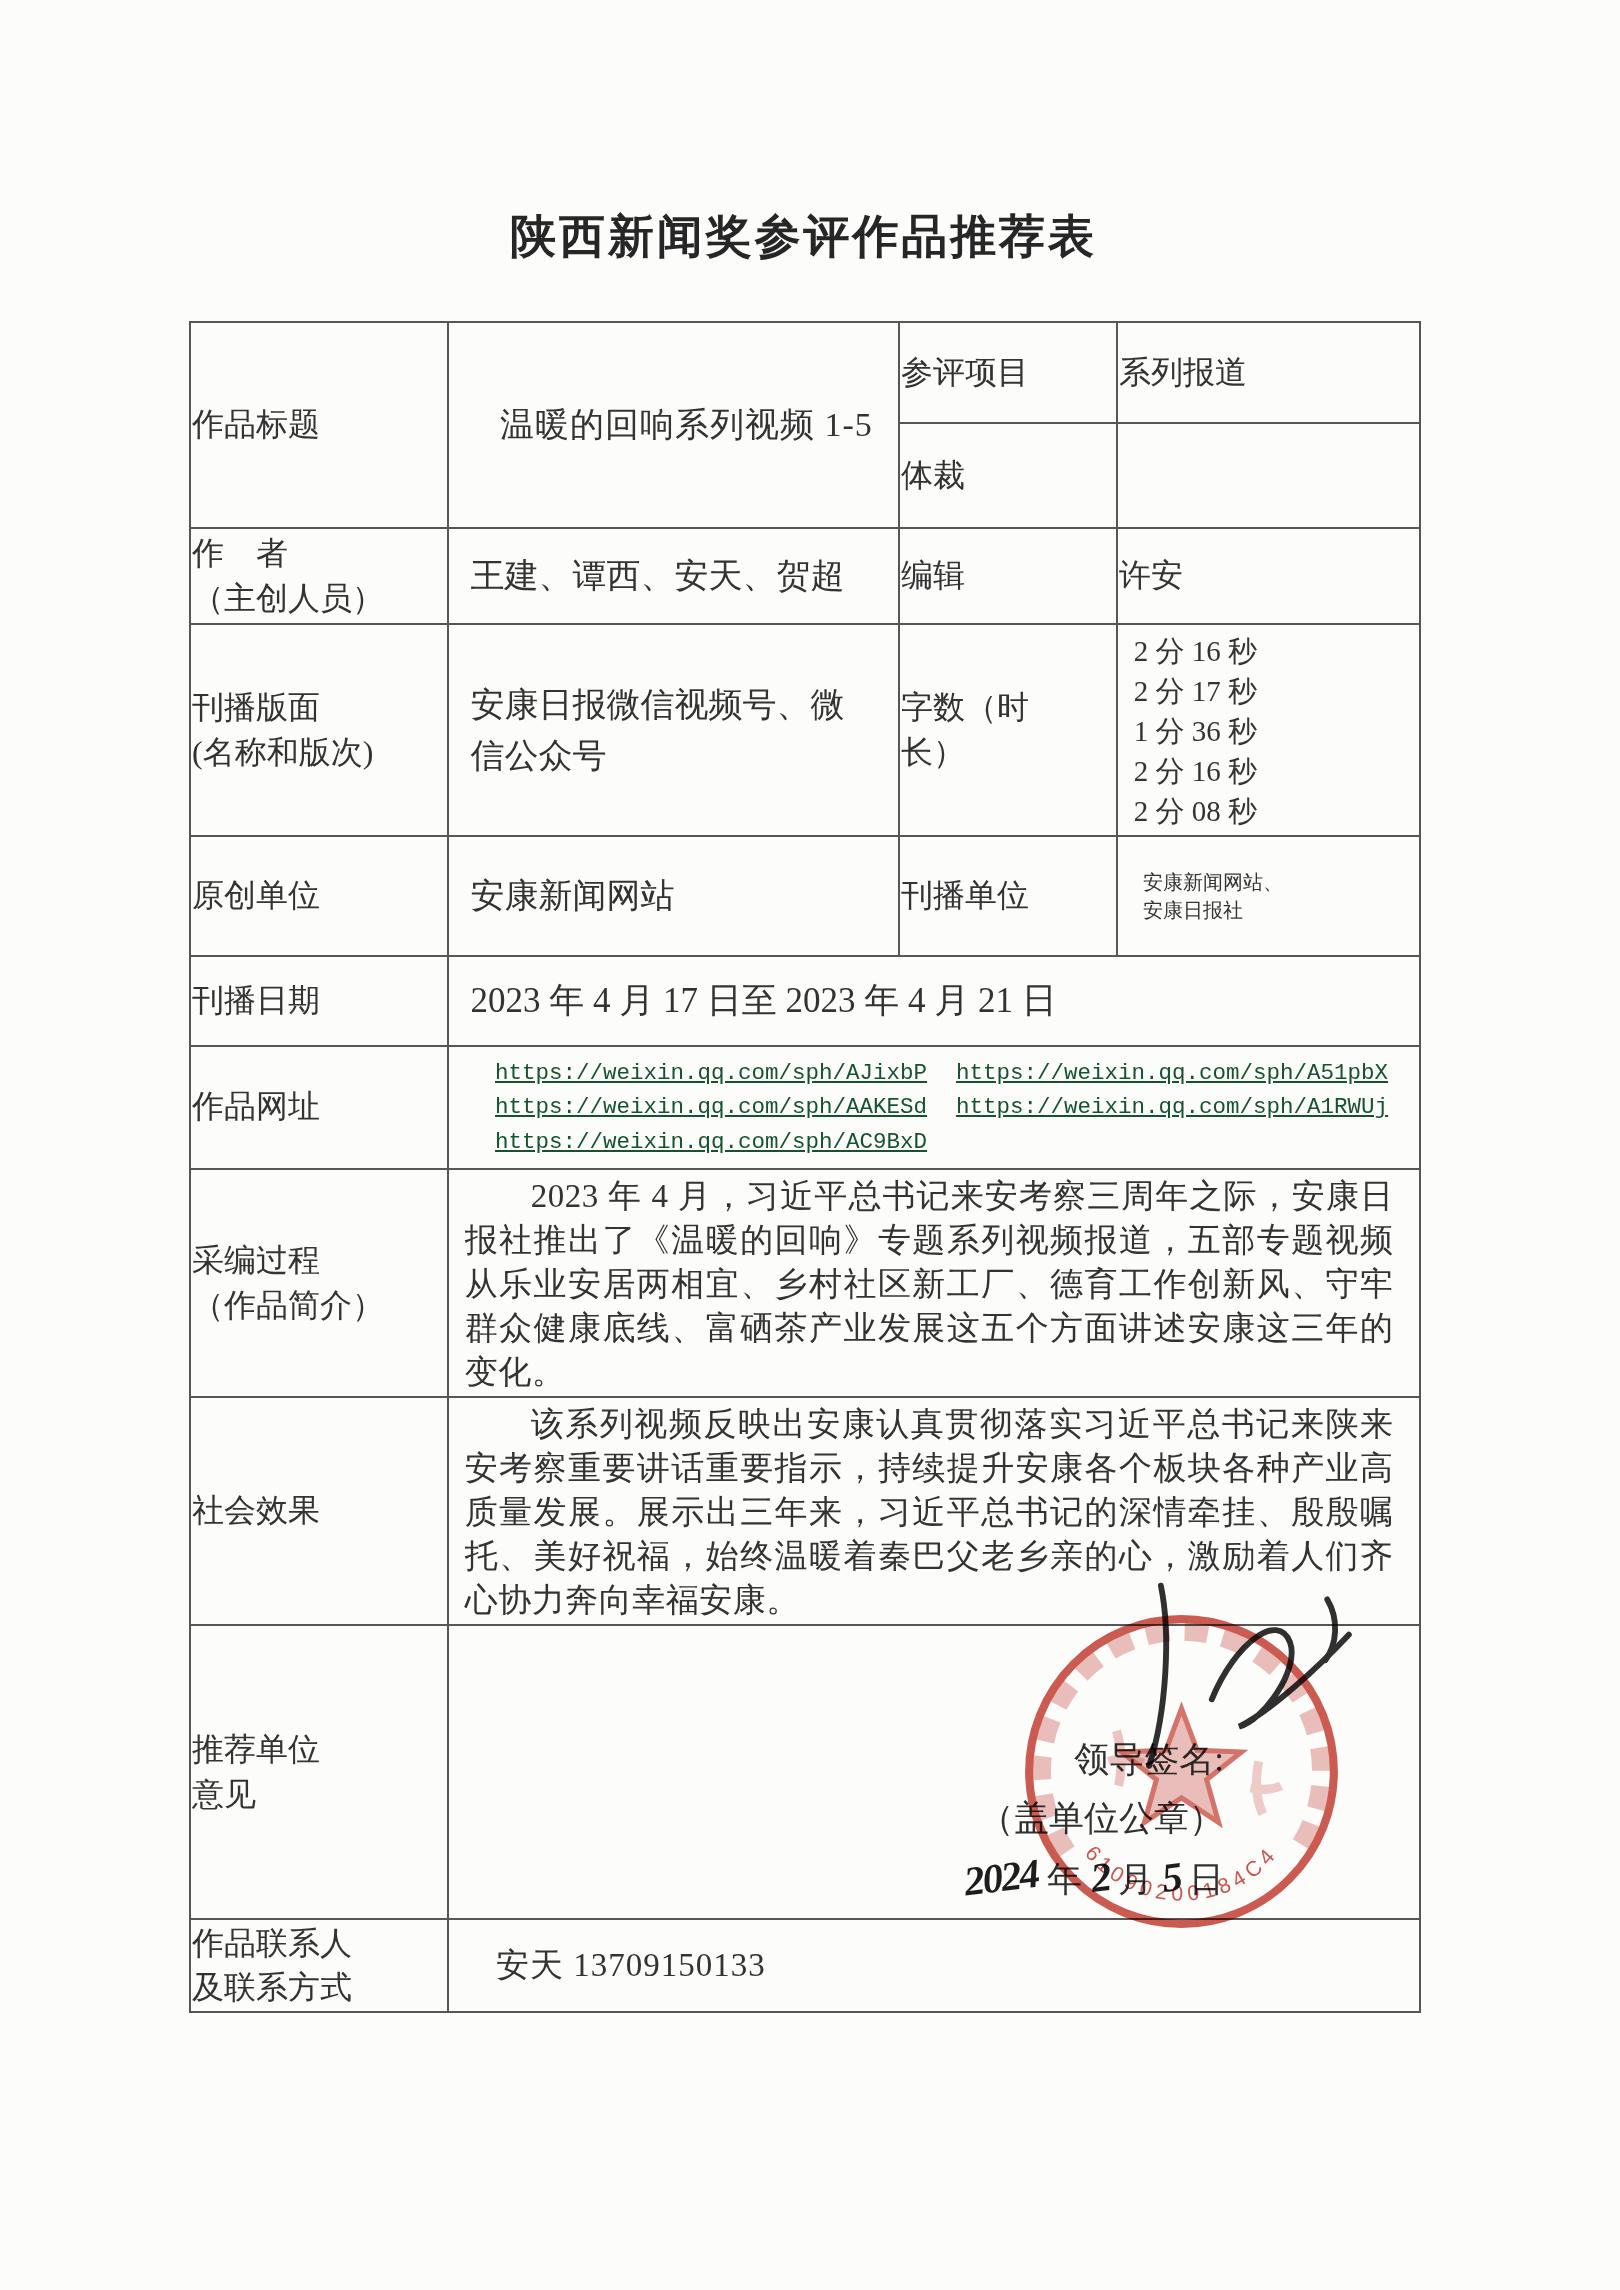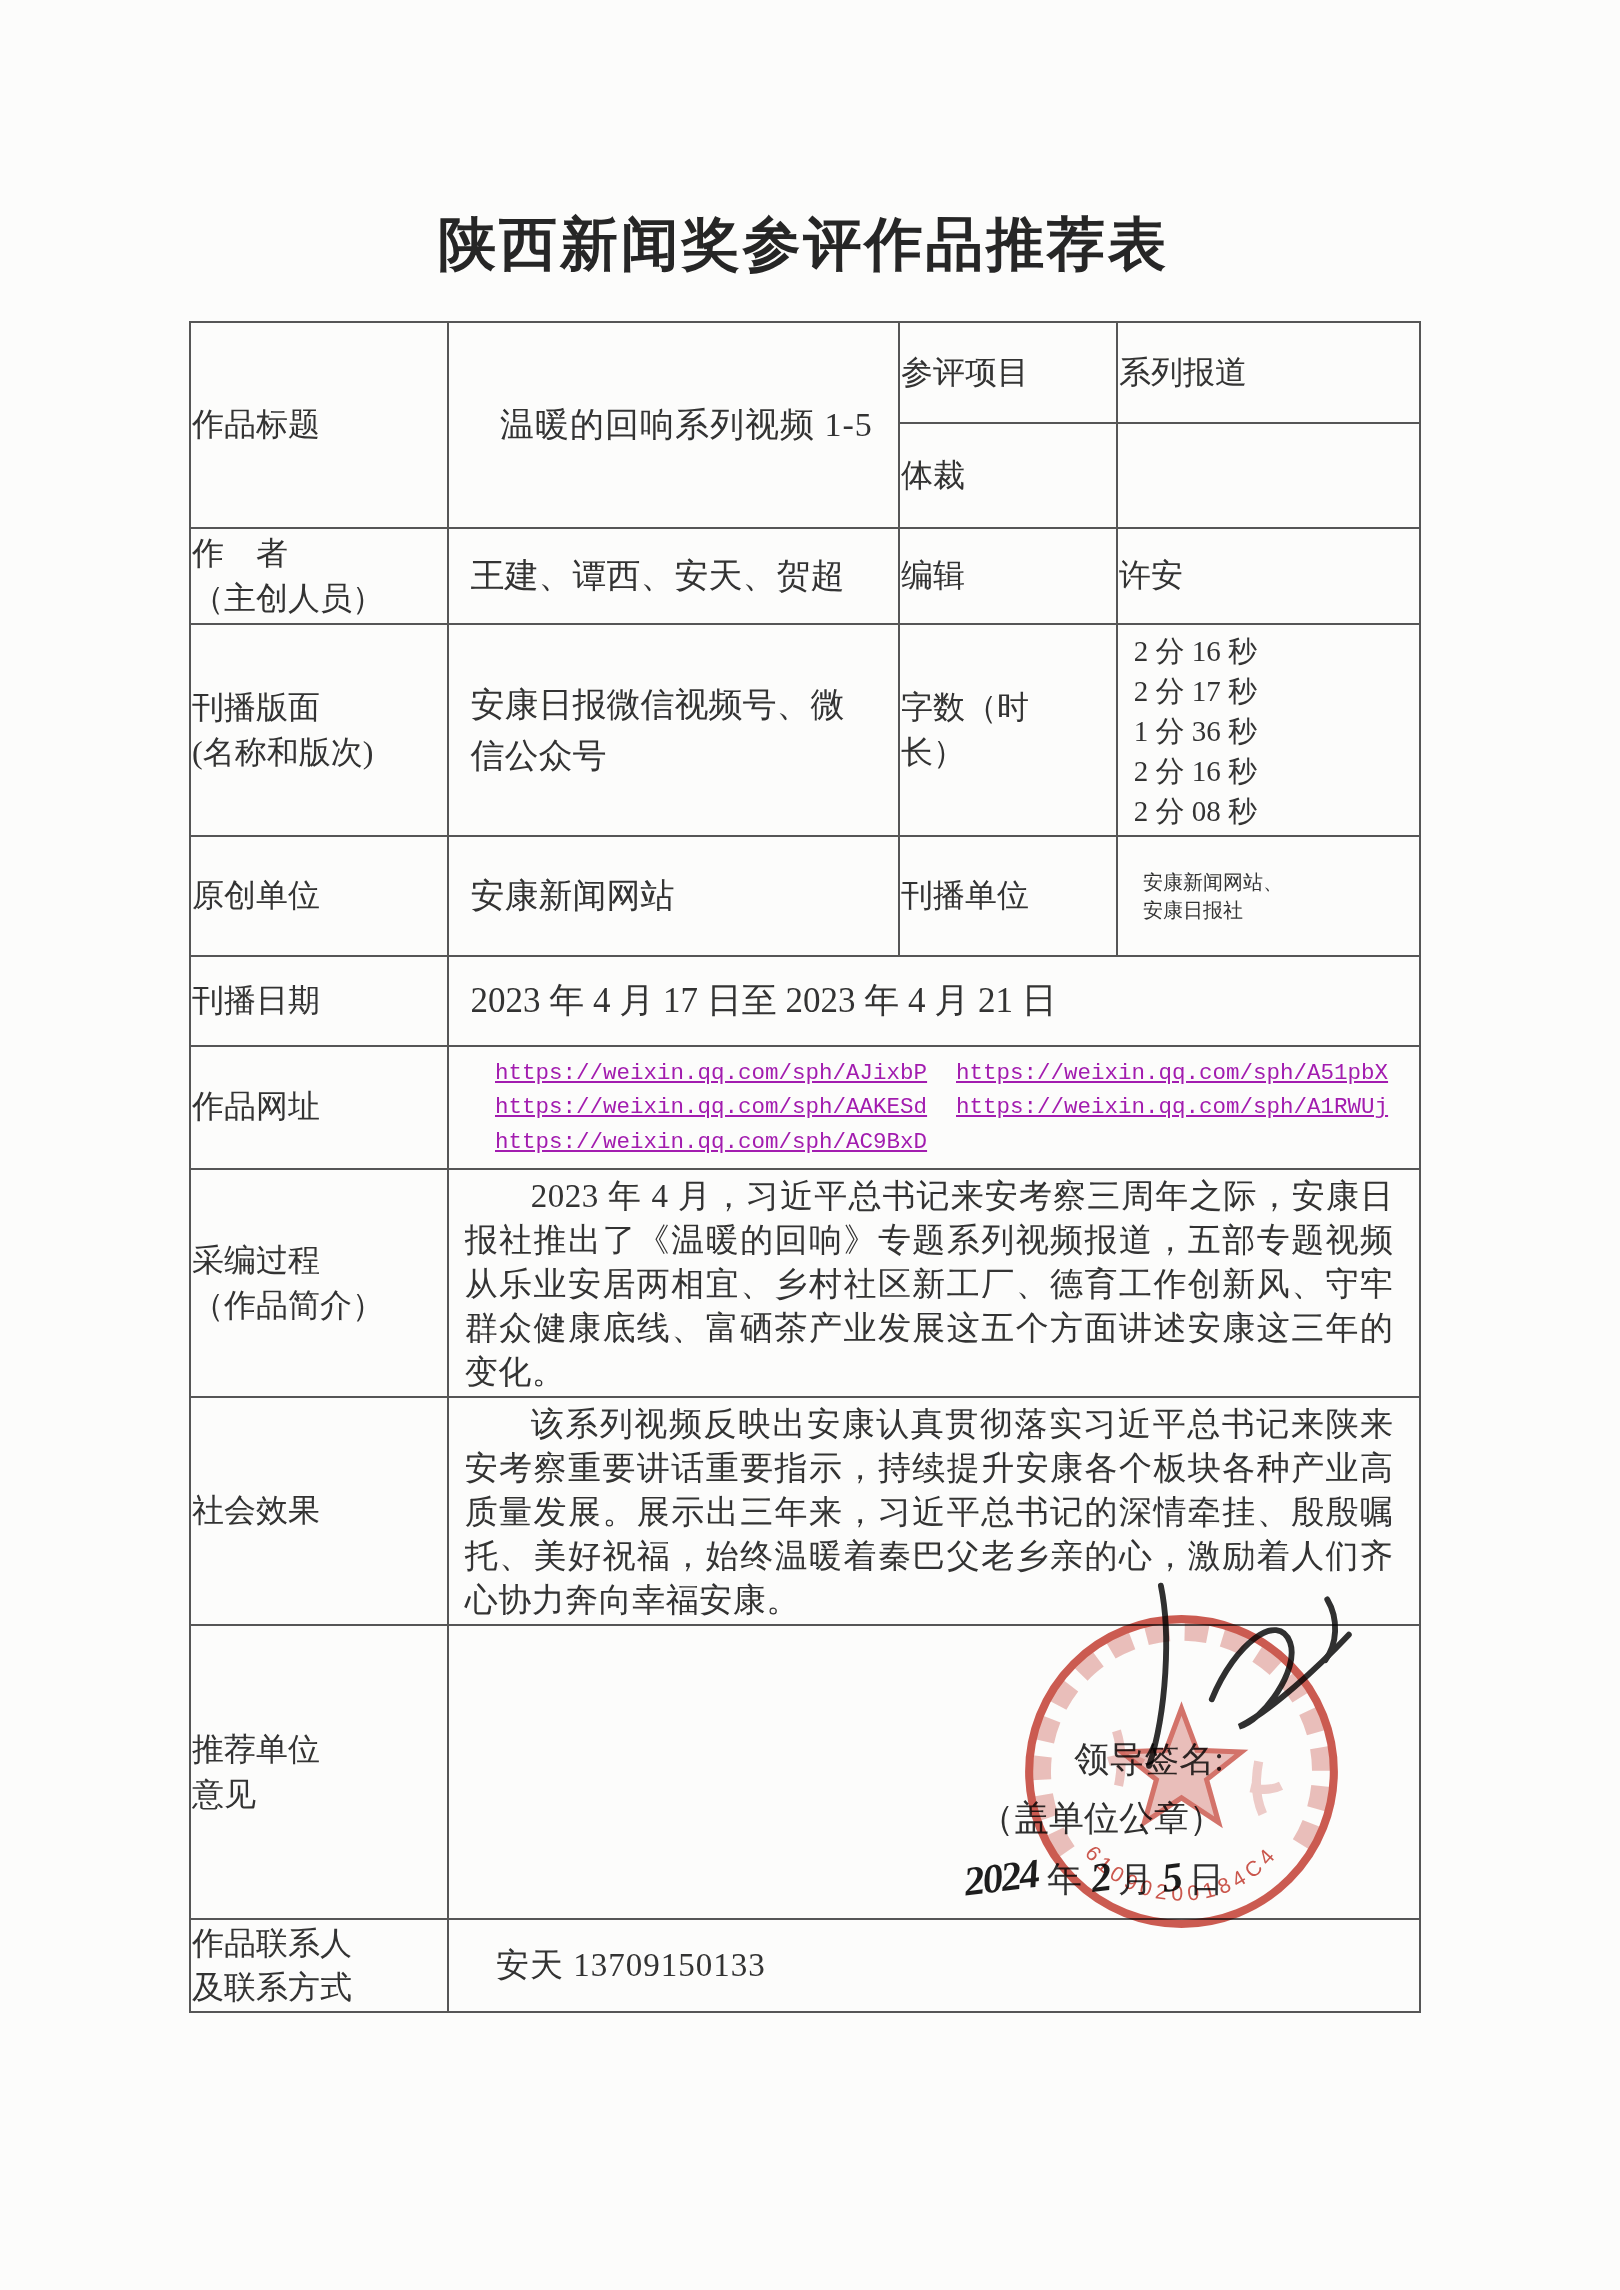--- a/index.html
+++ b/index.html
@@ -5,21 +5,21 @@
   html,body{margin:0;padding:0;}
   body{
     width:1620px;height:2291px;position:relative;
     background:#fcfcfb;
     font-family:"Liberation Serif","DejaVu Serif",serif;
     color:#2e2e2e;
     overflow:hidden;
   }
   .page-title{
     position:absolute;left:189px;top:206px;width:1229px;
-    text-align:center;font-size:58px;font-weight:bold;
+    text-align:center;font-size:46px;font-weight:bold;
     letter-spacing:2.9px;color:#262626;
   }
   table.form{
     position:absolute;left:189px;top:321px;width:1229px;
     border-collapse:collapse;table-layout:fixed;
   }
   td{
     border:2px solid #565656;
     font-size:32px;color:#333;
     vertical-align:middle;
@@ -32,21 +32,21 @@
   .val-title{padding-left:51px;font-size:34px;letter-spacing:1px;}
   .para{
     font-size:33px;line-height:44px;text-align:justify;
     padding:3.9px 25.5px 2px 15.7px;
     text-indent:2em;letter-spacing:0.5px;
   }
   .urls{
     display:grid;grid-template-columns:461px 1fr;
     padding:11.8px 3.9px 5.9px 45px;row-gap:8.8px;
     font-family:"Liberation Mono","DejaVu Sans Mono",monospace;
-    font-size:22.5px;color:#a21caf;
+    font-size:22.5px;color:#14532d;
   }
   .urls span{text-decoration:underline;white-space:nowrap;}
   .durations{font-size:29px;line-height:40px;padding:5.9px 0 3.9px 15.7px;text-align:left;}
   .two-line div{line-height:1.4;}
   .sig-wrap{position:relative;width:100%;height:100%;}
   .sig-block{
     position:absolute;left:500px;top:103px;
     font-size:35px;line-height:59px;color:#303030;white-space:nowrap;text-align:right;
   }
   .sig-block .row2{margin-left:29px;}

